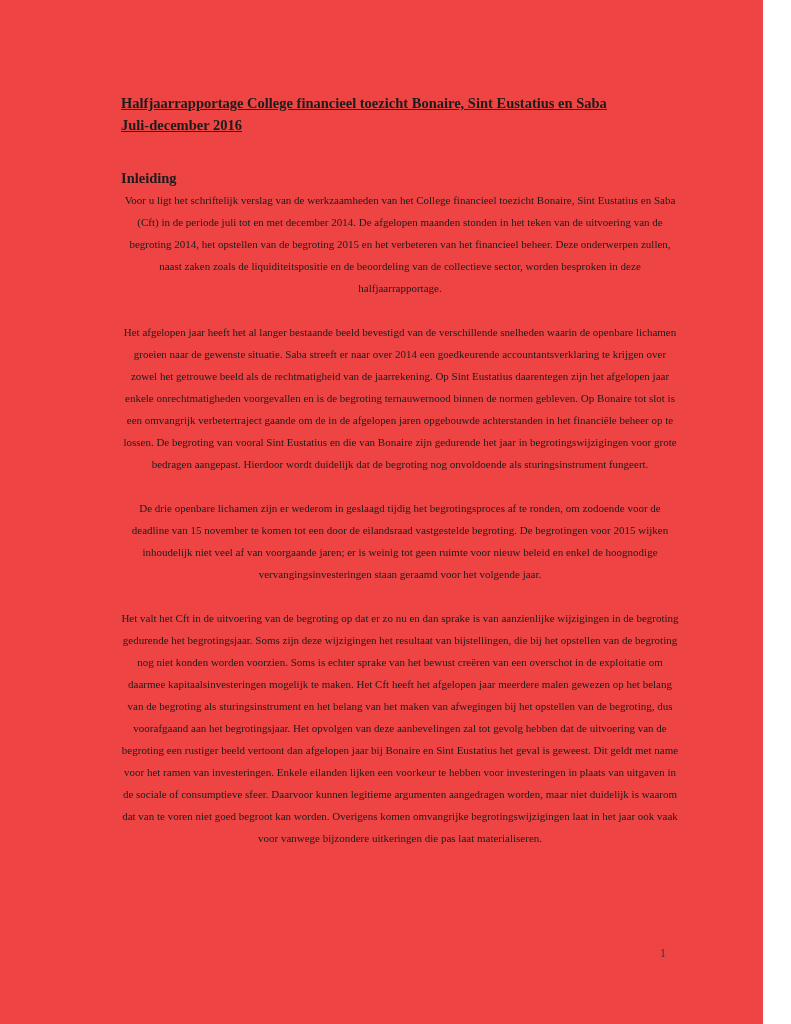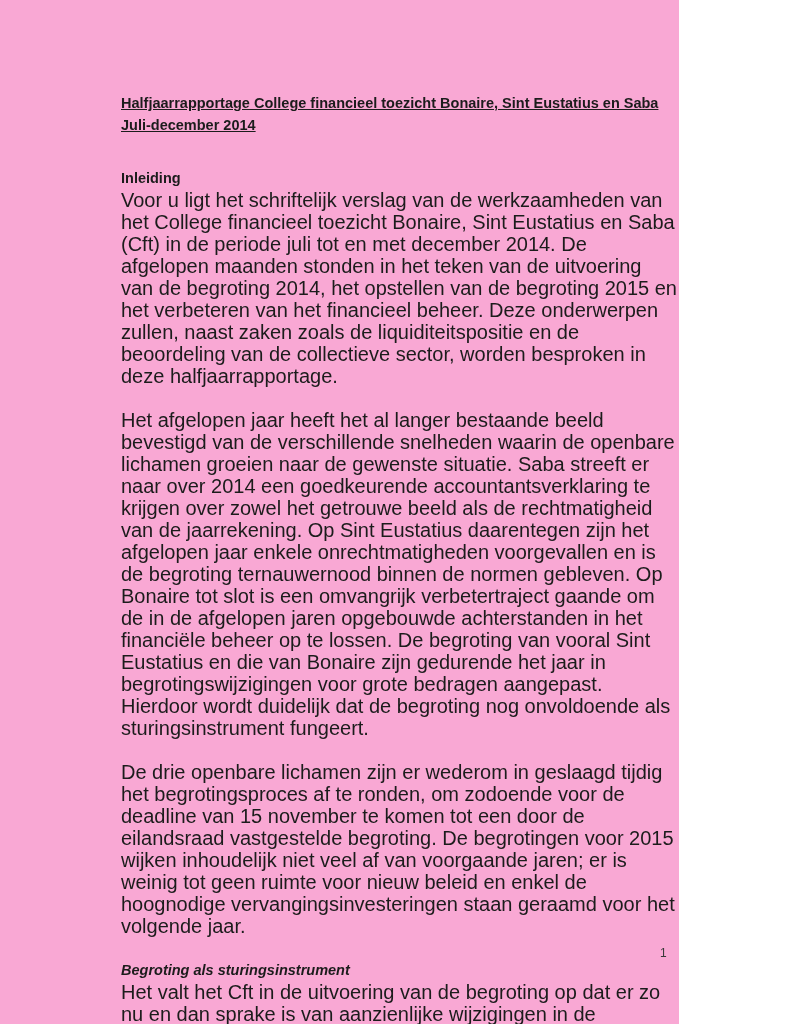--- a/index.html
+++ b/index.html
@@ -2,24 +2,24 @@
 <html><head>
 <meta charset="utf-8">
 <style>
   html, body {
     margin: 0;
     padding: 0;
     background: #ffffff;
   }
   .page {
     position: relative;
-    width: 679px;
+    width: 763px;
     height: 1024px;
-    background: #f9a8d4;
-    font-family: Liberation Sans, sans-serif;
+    background: #ef4444;
+    font-family: Liberation Serif, serif;
     color: #1c1c1c;
     overflow: hidden;
     box-sizing: border-box;
   }
   .content {
     position: absolute;
     left: 121px;
     top: 92px;
     width: 558px;
   }
@@ -36,59 +36,58 @@
     margin: 4px 0 11px 0;
   }
   .section-heading {
     font-size: 14.5px;
     line-height: 22px;
     margin: 0;
   }
   .section-heading.h-bold { font-weight: bold; }
   .section-heading.h-italic { font-style: italic; }
   .section-body {
-    font-size: 20px;
+    font-size: 11px;
     line-height: 22px;
     margin: 0 0 22px 0;
-    text-align: left;
+    text-align: center;
   }
   .page-number {
     position: absolute;
     left: 660px;
     top: 945px;
     font-size: 12px;
     line-height: 16px;
     color: #3a3a3a;
   }
 </style>
 </head>
 <body>
 
 <div class="page">
   <div class="content">
 
     <div class="doc-title">
       <div class="t-line">Halfjaarrapportage College financieel toezicht Bonaire, Sint Eustatius en Saba</div>
-      <div class="t-line">Juli-december 2014</div>
+      <div class="t-line">Juli-december 2016</div>
     </div>
 
     <div class="section">
       <h2 class="section-heading h-bold">Inleiding</h2>
       <p class="section-body">Voor u ligt het schriftelijk verslag van de werkzaamheden van het College financieel toezicht Bonaire, Sint Eustatius en Saba (Cft) in de periode juli tot en met december 2014. De afgelopen maanden stonden in het teken van de uitvoering van de begroting 2014, het opstellen van de begroting 2015 en het verbeteren van het financieel beheer. Deze onderwerpen zullen, naast zaken zoals de liquiditeitspositie en de beoordeling van de collectieve sector, worden besproken in deze halfjaarrapportage.</p>
     </div>
 
     <div class="section">
       <p class="section-body">Het afgelopen jaar heeft het al langer bestaande beeld bevestigd van de verschillende snelheden waarin de openbare lichamen groeien naar de gewenste situatie. Saba streeft er naar over 2014 een goedkeurende accountantsverklaring te krijgen over zowel het getrouwe beeld als de rechtmatigheid van de jaarrekening. Op Sint Eustatius daarentegen zijn het afgelopen jaar enkele onrechtmatigheden voorgevallen en is de begroting ternauwernood binnen de normen gebleven. Op Bonaire tot slot is een omvangrijk verbetertraject gaande om de in de afgelopen jaren opgebouwde achterstanden in het financiële beheer op te lossen. De begroting van vooral Sint Eustatius en die van Bonaire zijn gedurende het jaar in begrotingswijzigingen voor grote bedragen aangepast. Hierdoor wordt duidelijk dat de begroting nog onvoldoende als sturingsinstrument fungeert.</p>
     </div>
 
     <div class="section">
       <p class="section-body">De drie openbare lichamen zijn er wederom in geslaagd tijdig het begrotingsproces af te ronden, om zodoende voor de deadline van 15 november te komen tot een door de eilandsraad vastgestelde begroting. De begrotingen voor 2015 wijken inhoudelijk niet veel af van voorgaande jaren; er is weinig tot geen ruimte voor nieuw beleid en enkel de hoognodige vervangingsinvesteringen staan geraamd voor het volgende jaar.</p>
     </div>
 
     <div class="section">
-      <h2 class="section-heading h-italic">Begroting als sturingsinstrument</h2>
       <p class="section-body">Het valt het Cft in de uitvoering van de begroting op dat er zo nu en dan sprake is van aanzienlijke wijzigingen in de begroting gedurende het begrotingsjaar. Soms zijn deze wijzigingen het resultaat van bijstellingen, die bij het opstellen van de begroting nog niet konden worden voorzien. Soms is echter sprake van het bewust creëren van een overschot in de exploitatie om daarmee kapitaalsinvesteringen mogelijk te maken. Het Cft heeft het afgelopen jaar meerdere malen gewezen op het belang van de begroting als sturingsinstrument en het belang van het maken van afwegingen bij het opstellen van de begroting, dus voorafgaand aan het begrotingsjaar. Het opvolgen van deze aanbevelingen zal tot gevolg hebben dat de uitvoering van de begroting een rustiger beeld vertoont dan afgelopen jaar bij Bonaire en Sint Eustatius het geval is geweest. Dit geldt met name voor het ramen van investeringen. Enkele eilanden lijken een voorkeur te hebben voor investeringen in plaats van uitgaven in de sociale of consumptieve sfeer. Daarvoor kunnen legitieme argumenten aangedragen worden, maar niet duidelijk is waarom dat van te voren niet goed begroot kan worden. Overigens komen omvangrijke begrotingswijzigingen laat in het jaar ook vaak voor vanwege bijzondere uitkeringen die pas laat materialiseren.</p>
     </div>
 
   </div>
 
   <div class="page-number">1</div>
 </div>
 
 </body></html>

